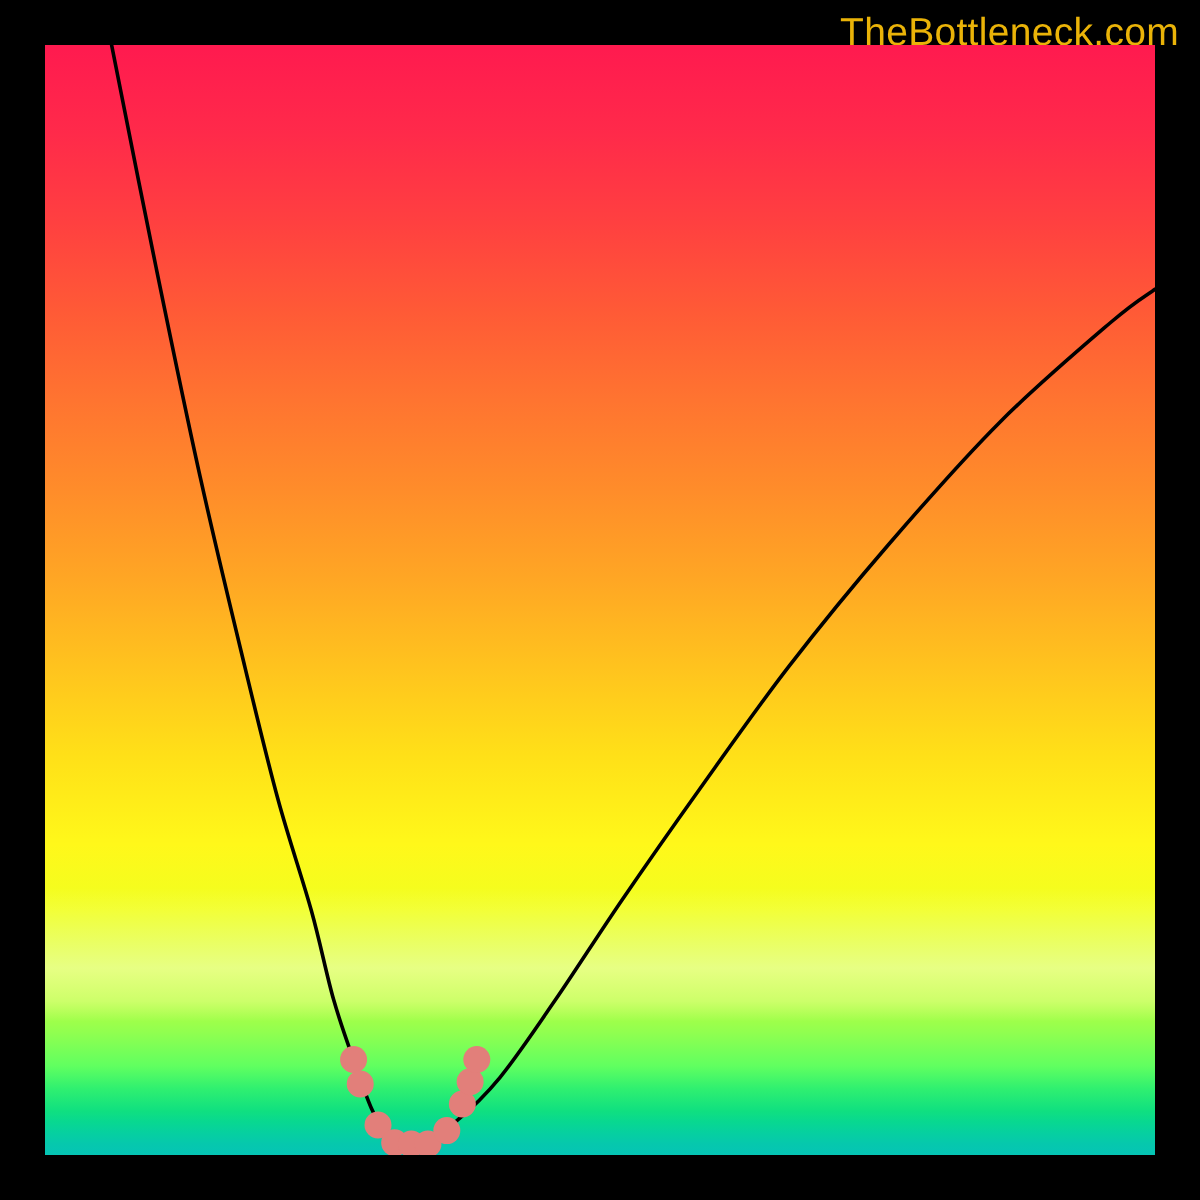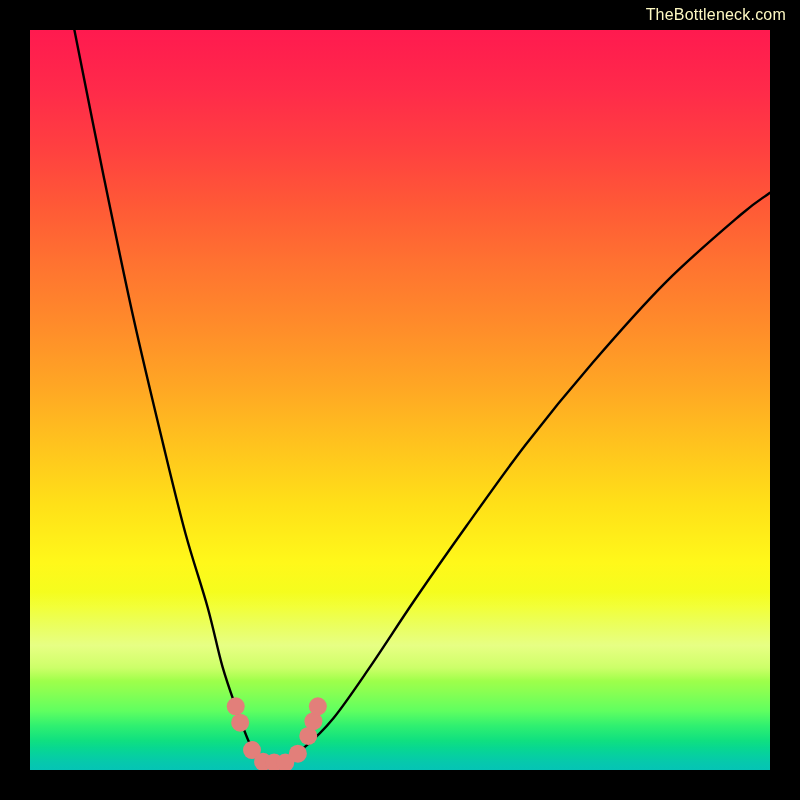--- a/index.html
+++ b/index.html
@@ -71,22 +71,22 @@
       rgba(255,255,200,0.35) 40%,
       rgba(255,255,210,0.5) 60%,
       rgba(255,255,200,0.3) 85%,
       rgba(255,255,200,0) 100%
     );
   }
   .watermark {
     position: absolute;
     top: 6px;
     right: 14px;
-    color: #fef9c3;
-    font-size: 16px;
+    color: #eab308;
+    font-size: 26px;
     font-weight: 500;
     letter-spacing: 0.2px;
   }
   svg.curves {
     position: absolute;
     top: 0;
     left: 0;
     width: 100%;
     height: 100%;
   }

